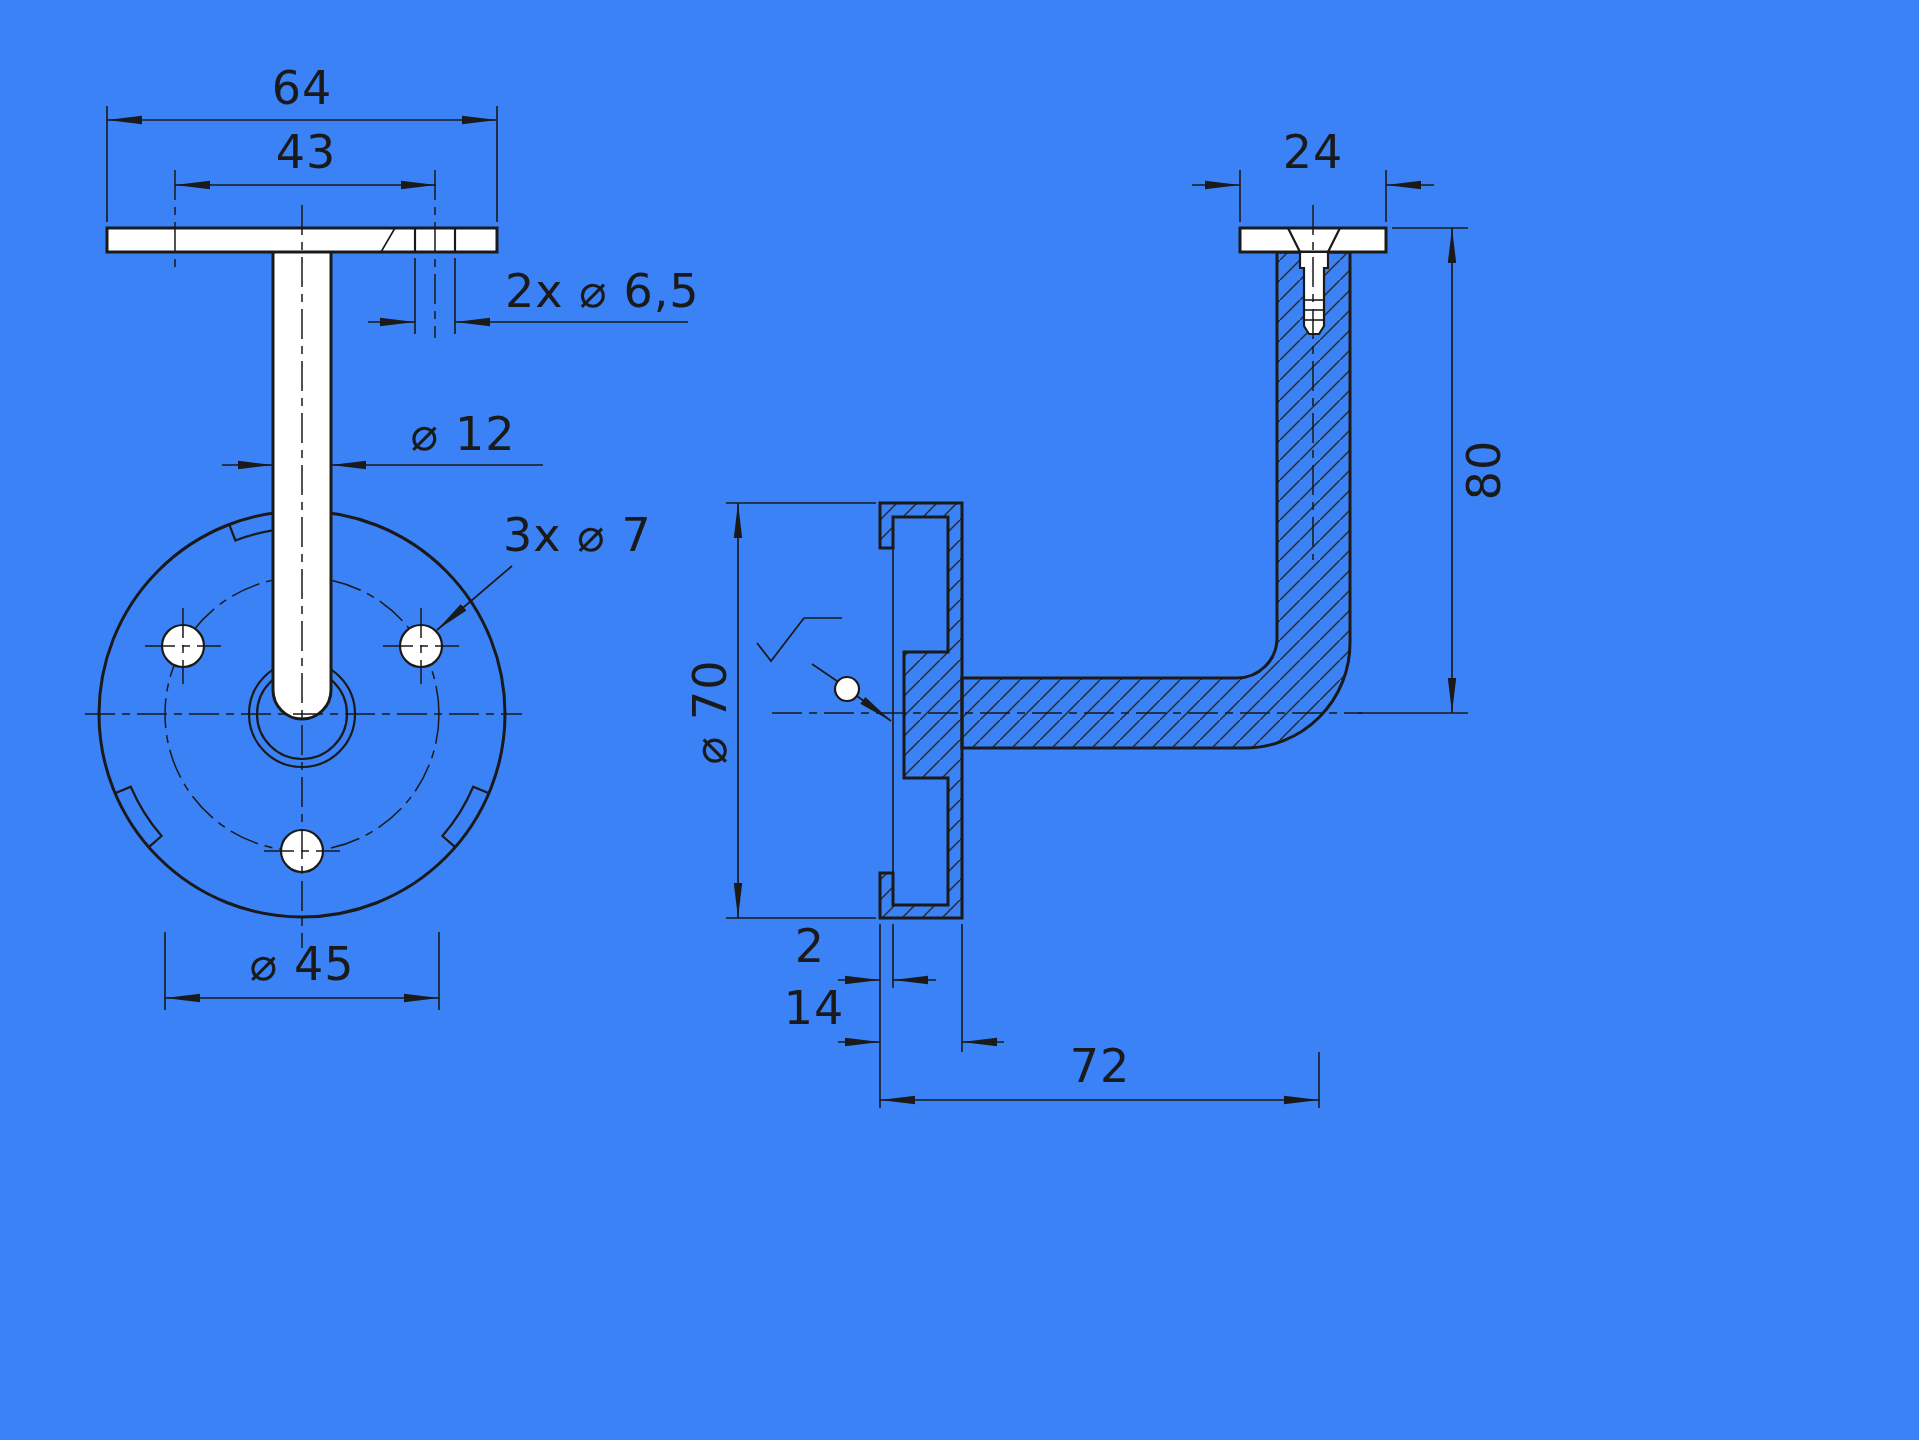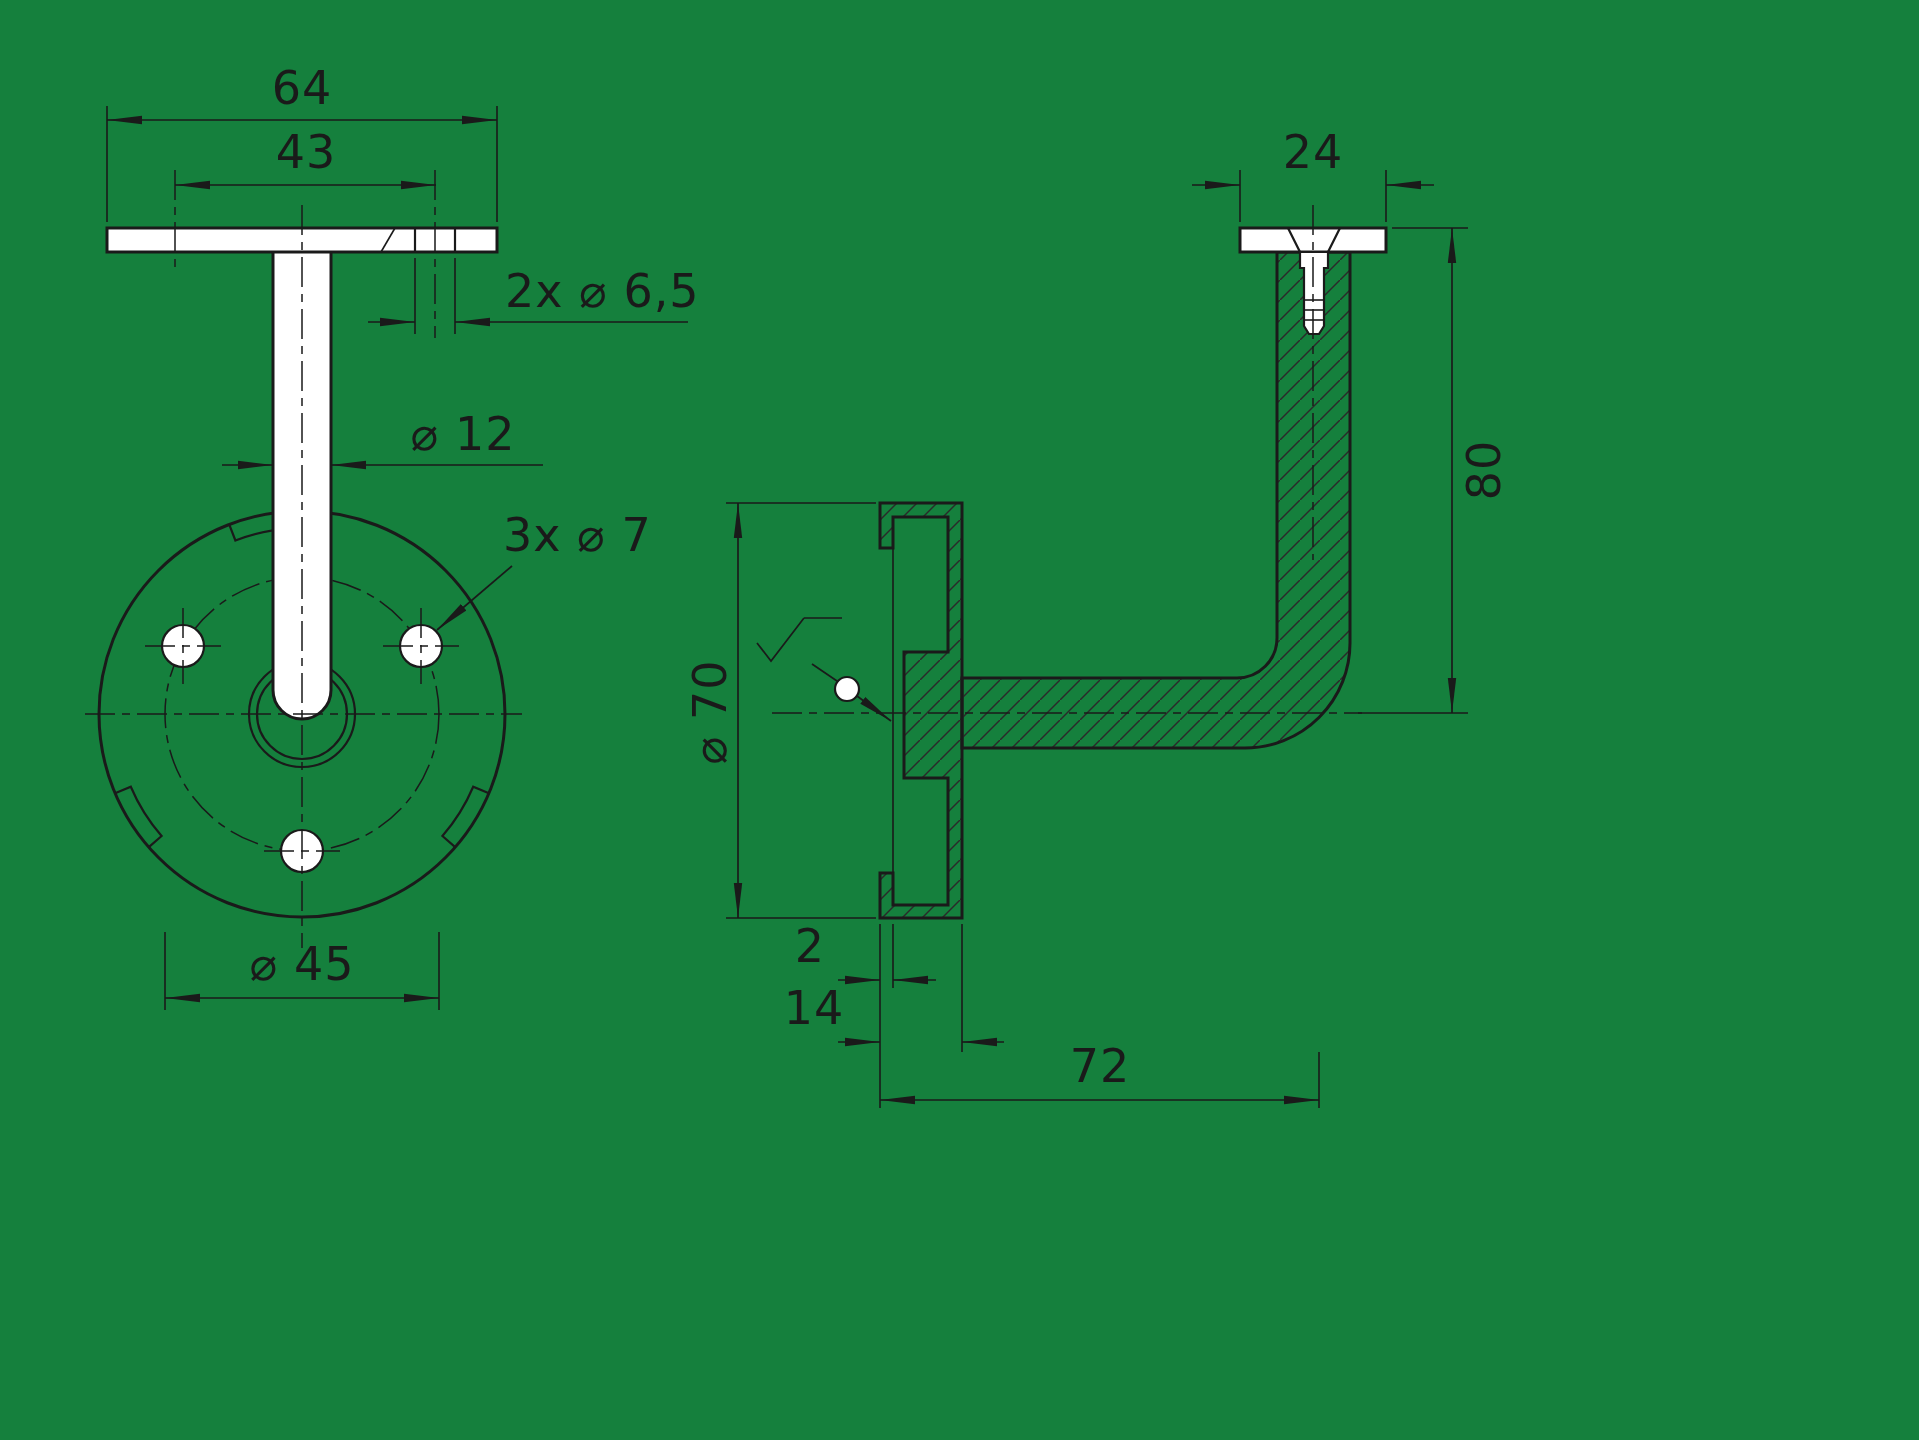--- a/index.html
+++ b/index.html
@@ -1,16 +1,16 @@
 <!DOCTYPE html>
 <html><head>
 <meta charset="utf-8">
 <style>
   html,body{margin:0;padding:0;background:#ffffff;}
-  .canvas{position:relative;width:1919px;height:1440px;background:#15803d;overflow:hidden;}
+  .canvas{position:relative;width:1919px;height:1440px;background:#3b82f6;overflow:hidden;}
   svg{display:block;}
   text{font-family:"DejaVu Sans", sans-serif;font-size:46px;fill:#1a1a1a;letter-spacing:1px;}
   .outline{stroke:#1a1a1a;stroke-width:3;fill:none;}
   .outline-thin{stroke:#1a1a1a;stroke-width:2.2;fill:none;}
   .whitefill{fill:#ffffff;}
   .dim{stroke:#1a1a1a;stroke-width:1.7;fill:none;}
   .ext{stroke:#1a1a1a;stroke-width:1.6;fill:none;}
   .cl{stroke:#1a1a1a;stroke-width:1.5;fill:none;stroke-dasharray:30 7 8 7;}
 </style>
 </head>

